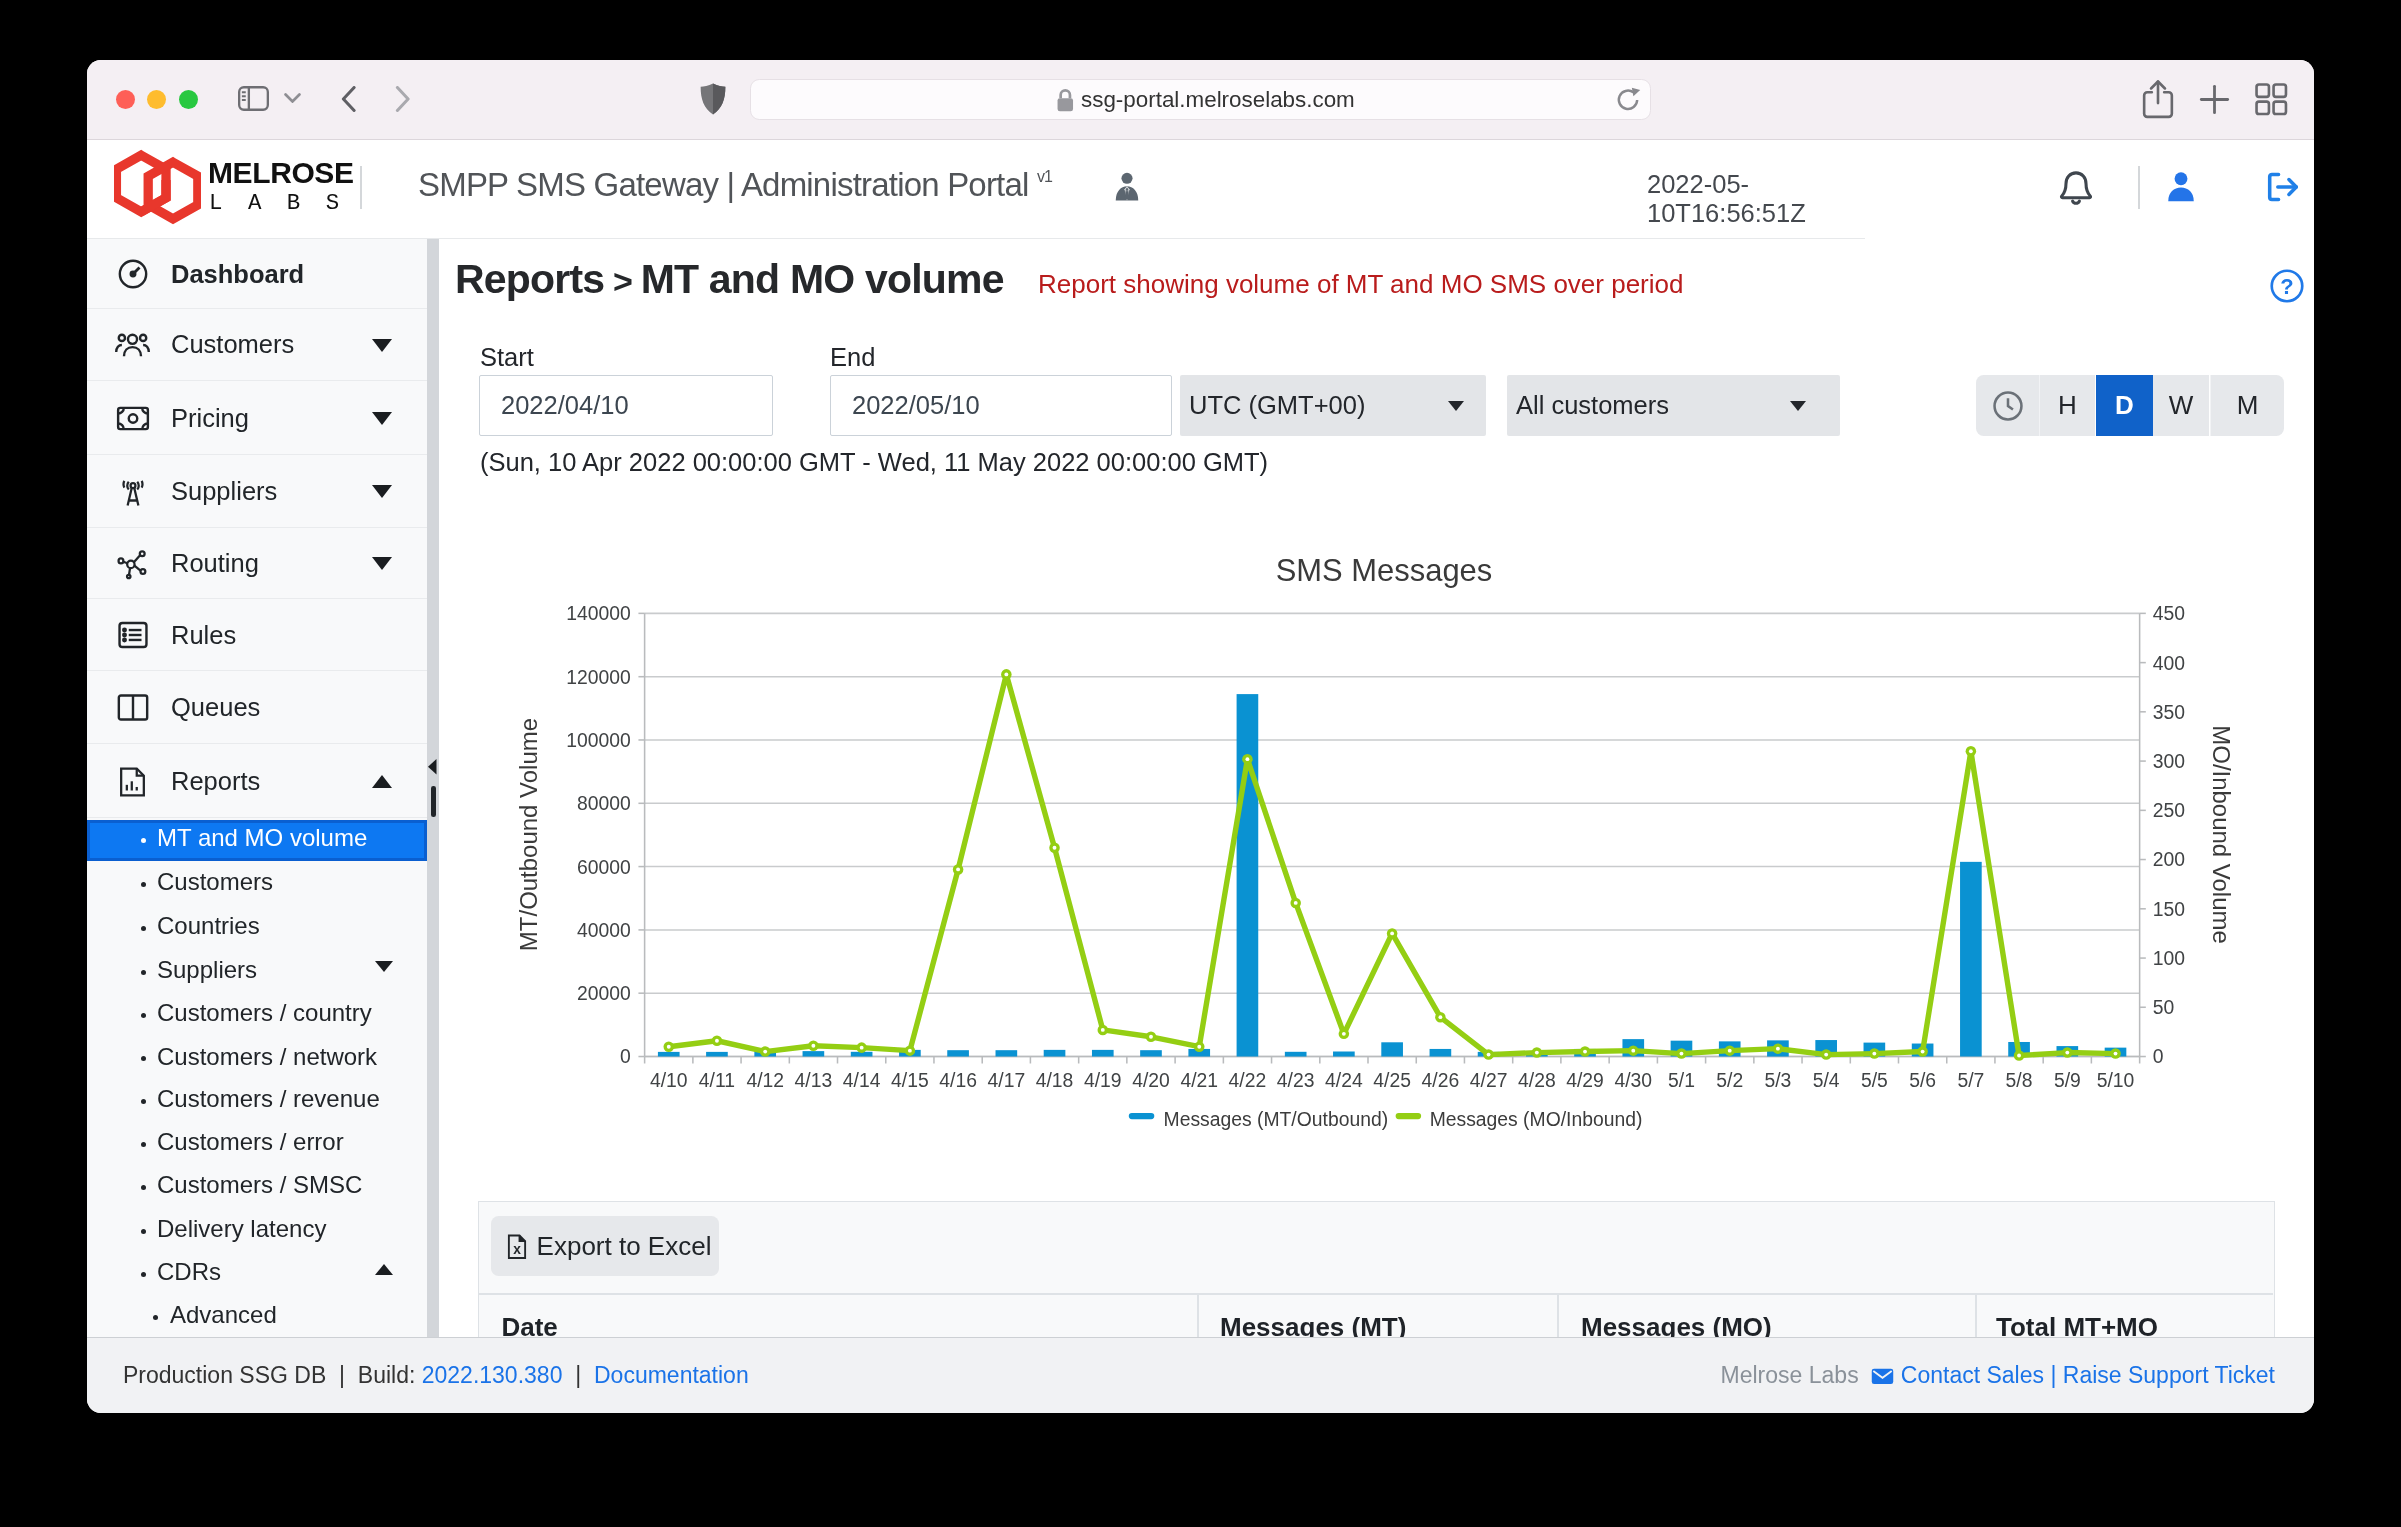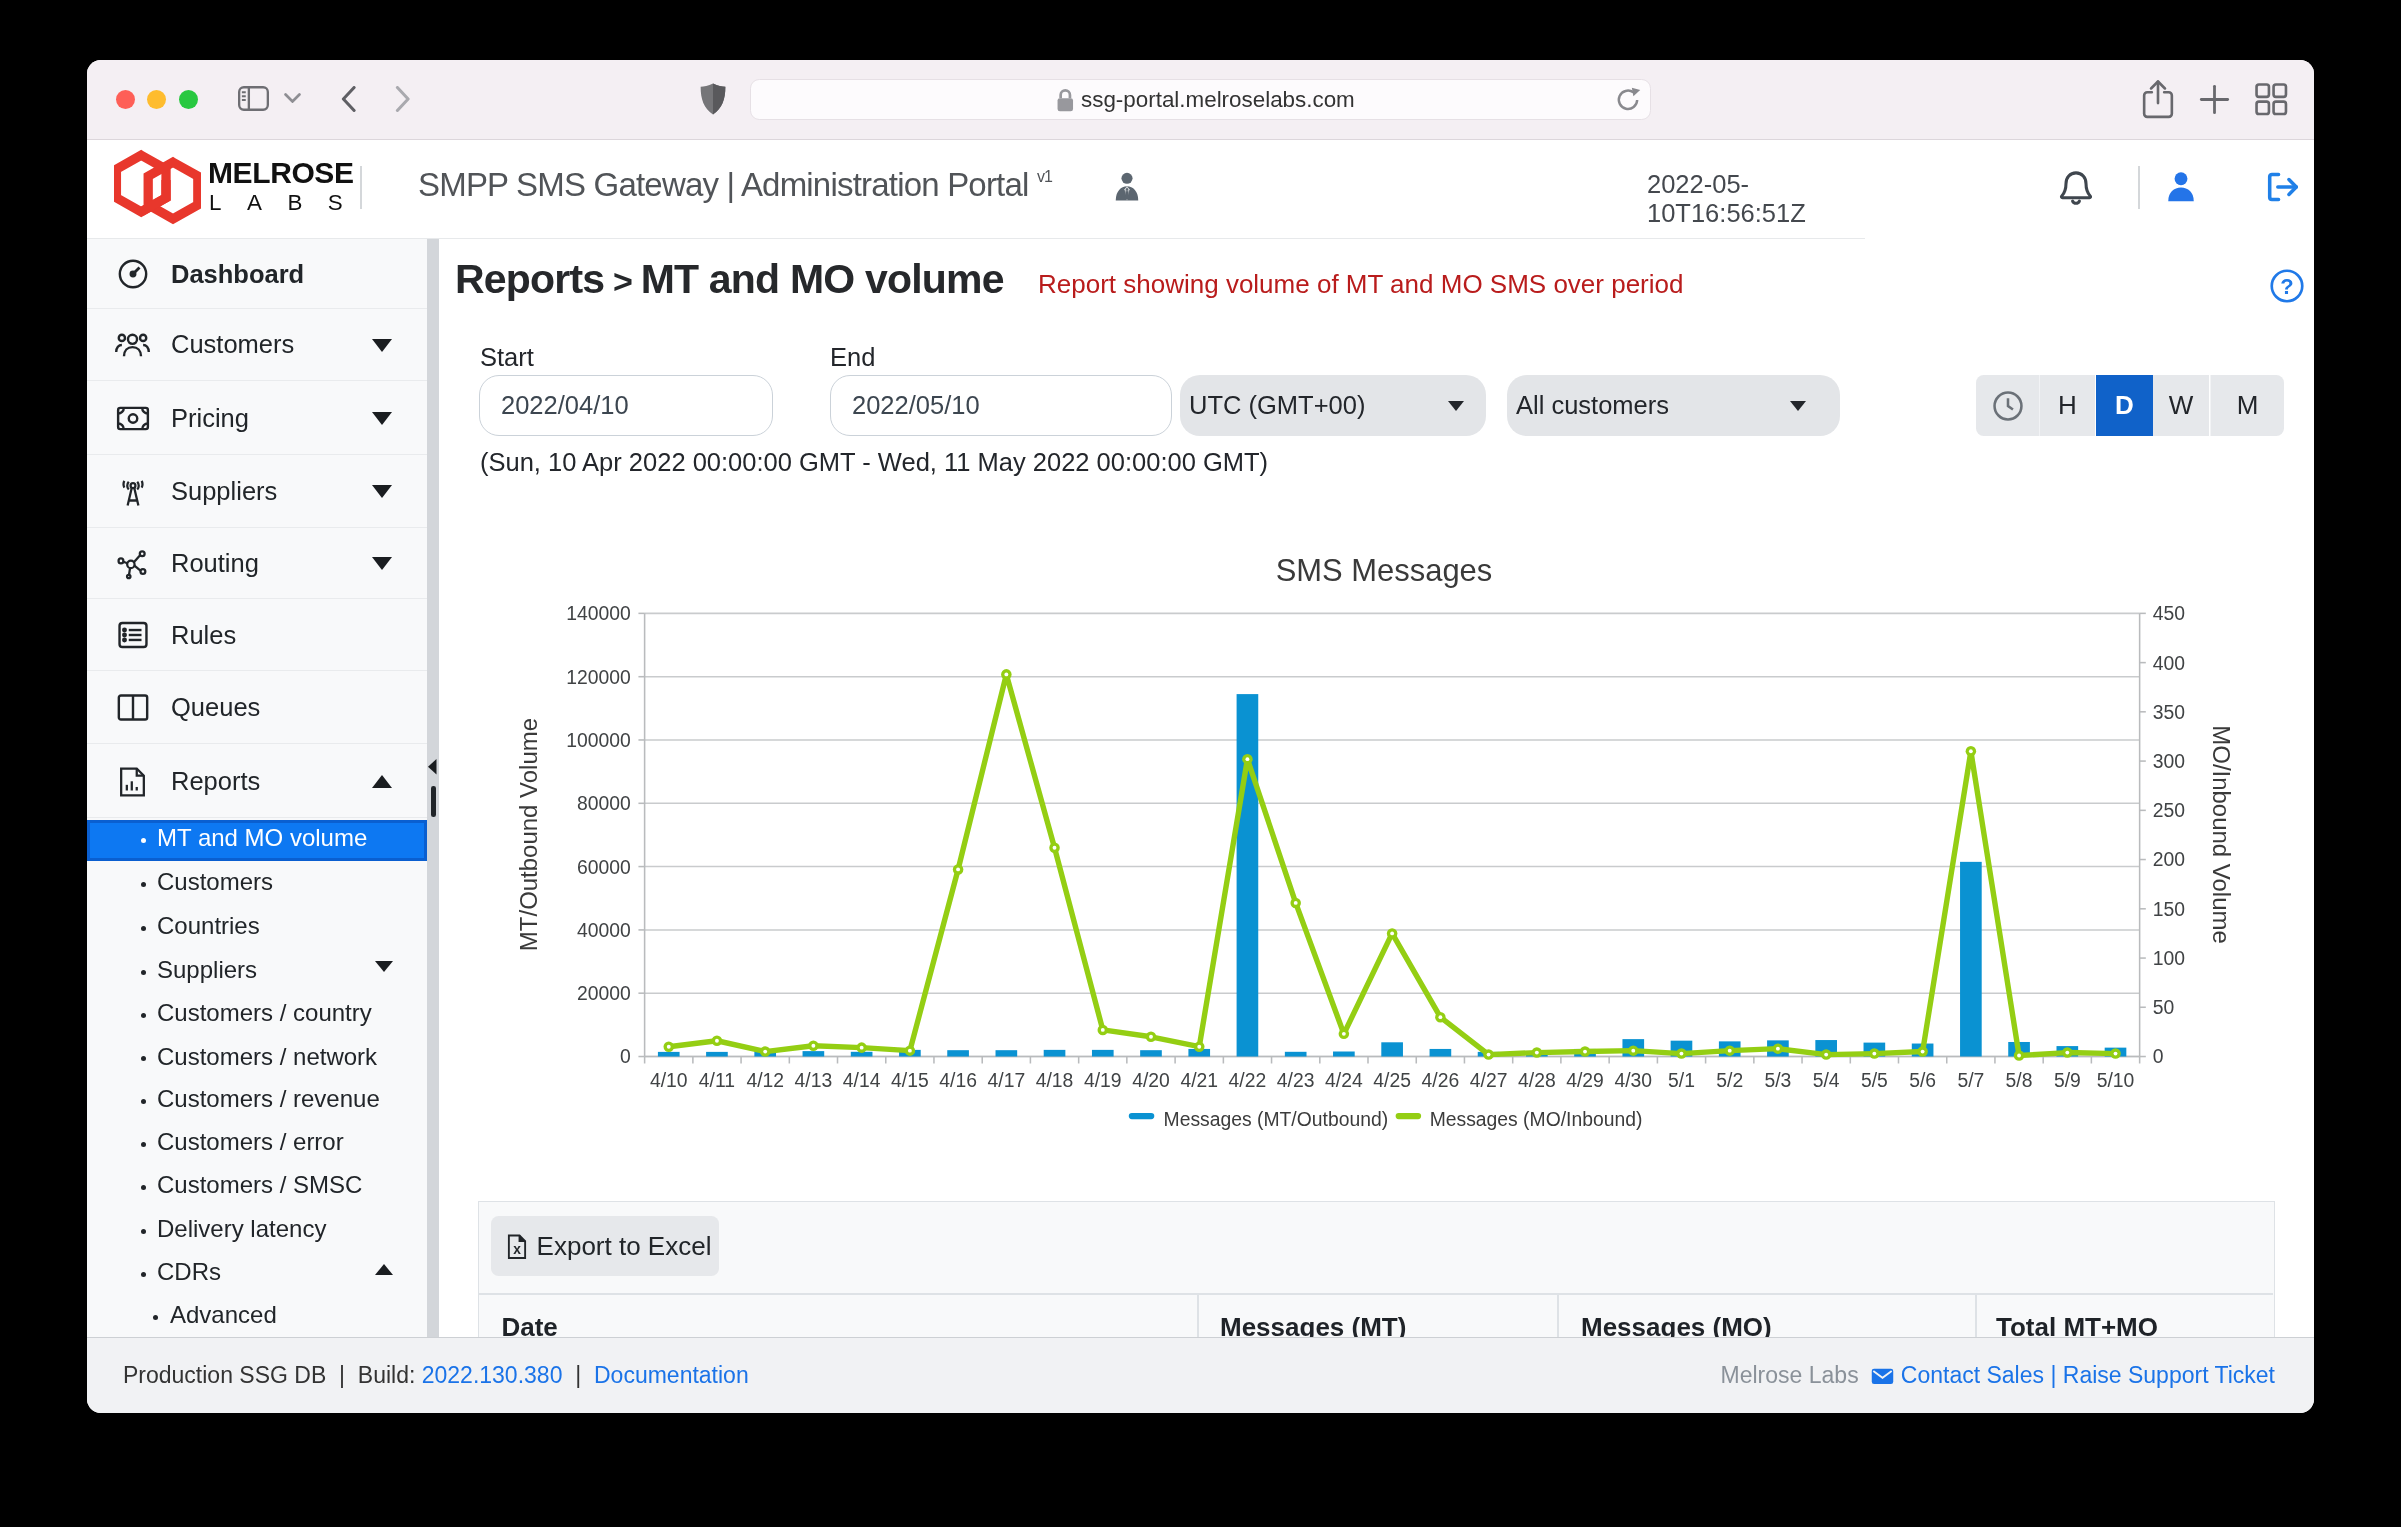--- a/index.html
+++ b/index.html
@@ -15,21 +15,21 @@
 
 .sb{position:absolute;left:0;top:179px;width:340px;height:1099px;background:#F8F9FA;}
 .sbrow{position:absolute;left:0;width:340px;border-bottom:1.5px solid #E9EBED;}
 .sbtxt{position:absolute;left:84px;font-size:25.5px;color:#212529;}
 .caret{position:absolute;width:0;height:0;border-left:10.8px solid transparent;border-right:10.8px solid transparent;}
 .cdown{border-top:13px solid #1a1d20;}
 .cup{border-bottom:13px solid #1a1d20;}
 .subtxt{position:absolute;font-size:24px;color:#212529;}
 .bullet{position:absolute;width:5.4px;height:5.4px;border-radius:50%;background:#212529;}
 .gutter{position:absolute;left:340px;top:179px;width:11.6px;height:1099px;background:#D3D6DA;}
-.ctl{position:absolute;top:315px;height:61px;border-radius:20px;}
+.ctl{position:absolute;top:315px;height:61px;border-radius:2px;}
 .inp{background:#fff;border:1.5px solid #CBD2D9;font-size:25.5px;color:#3C4650;line-height:58px;padding-left:21px;}
 .dd{background:#E3E5E8;font-size:25.5px;color:#23262B;line-height:61px;padding-left:9px;}
 .ddcaret{position:absolute;top:26px;width:0;height:0;border-left:8.5px solid transparent;border-right:8.5px solid transparent;border-top:10.8px solid #23262B;}
 .lbl{position:absolute;top:283px;font-size:25.5px;color:#23262B;}
 
 .foot{position:absolute;left:0;top:1277px;width:2227px;height:76px;background:#F1F2F4;border-top:1.5px solid #CDD0D4;font-size:23px;}
 .bl{color:#1A73E8;}
 </style></head>
 <body>
 <div class="win">
@@ -93,21 +93,21 @@
 
 <div class="hdr">
  <svg class="abs" style="left:27px;top:8.5px;" width="87" height="76" viewBox="0 0 112 98">
   <g fill="none" stroke="#E8372C" stroke-width="12">
    <path d="M35 8 L67 26 L67 63 L35 81 L3 63 L3 26 Z"></path>
    <path d="M76 17 L108 35 L108 72 L76 90 L44 72 L44 35 Z"></path>
    <path d="M67 40 L67 63 L35 81"></path>
   </g>
  </svg>
  <div class="abs" style="left:121px;top:16.2px;font-size:30px;font-weight:bold;color:#111;letter-spacing:-0.4px;">MELROSE</div>
- <div class="abs" style="left:122px;top:50px;font-size:22.4px;color:#111;letter-spacing:25.5px;">LABS</div>
+ <div class="abs" style="left:122px;top:50px;font-size:22.4px;color:#111;letter-spacing:25.5px;font-family:Liberation Mono, monospace;">LABS</div>
  <div class="abs" style="left:273px;top:25.5px;width:1.5px;height:43px;background:#D4D7DA;"></div>
  <div class="abs" style="left:331px;top:25.5px;font-size:33px;color:#515458;letter-spacing:-0.8px;">SMPP SMS Gateway | Administration Portal <span style="font-size:16px;vertical-align:14px;">v1</span></div>
  <svg class="abs" style="left:1022px;top:29px;" width="36" height="36" viewBox="0 0 24 24" fill="#5C6670">
   <circle cx="12" cy="6.2" r="3.7"></circle>
   <path d="M4.5 21 C4.5 14.8 8 11.5 12 11.5 C16 11.5 19.5 14.8 19.5 21 Z"></path>
   <path d="M12 11.5 L13.6 13.5 L12.6 19.5 L12 21 L11.4 19.5 L10.4 13.5 Z" fill="#fff" opacity="0.9"></path>
   <path d="M12 12.2 L13 13.6 L12 15 L11 13.6 Z" fill="#5C6670"></path>
   <path d="M12 15 L12.9 14 L13.5 19 L12 20.6 L10.5 19 L11.1 14 Z" fill="#5C6670"></path>
  </svg>
  <div class="abs" style="left:1560px;top:30px;font-size:25.5px;color:#44484E;">2022-05-10T16:56:51Z</div>

